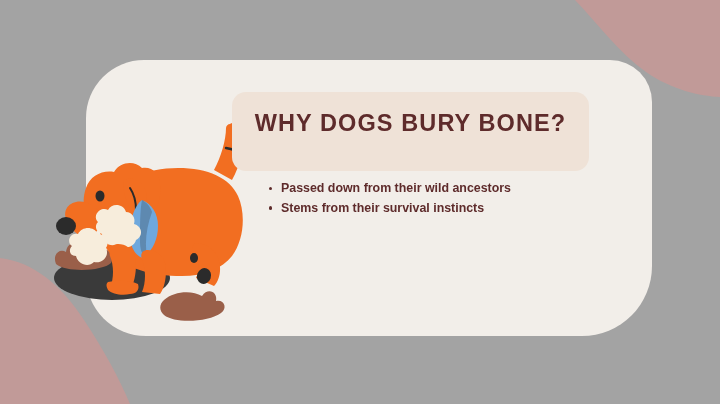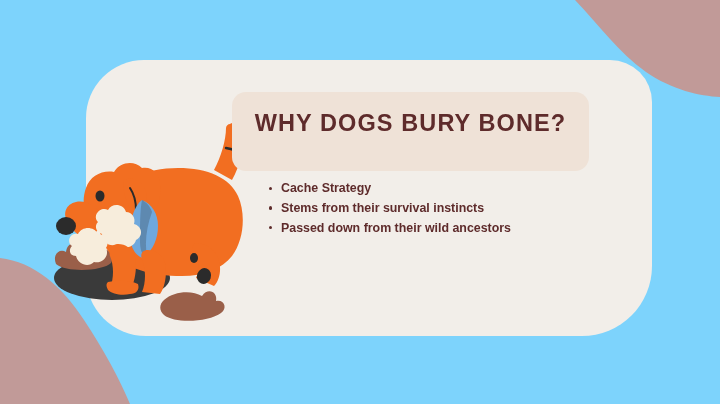--- a/index.html
+++ b/index.html
@@ -8,21 +8,21 @@
     background: #ffffff;
   }
   body {
     font-family: "Liberation Sans", sans-serif;
   }
   #slide {
     position: relative;
     width: 720px;
     height: 404px;
     overflow: hidden;
-    background: #7dd3fc;
+    background: #a3a3a3;
   }
   .blob-layer {
     position: absolute;
     inset: 0;
     width: 720px;
     height: 404px;
     pointer-events: none;
   }
   .card {
     position: absolute;
@@ -134,18 +134,17 @@
 
     <path d="M74 126 c10 0 18 8 18 20 c0 10 -2 20 -6 26 l-20 -2 c4 -10 4 -22 0 -32 c-2 -6 2 -12 8 -12 Z" fill="#F26E21"></path>
     <path d="M64 164 c10 -2 22 -2 30 2 c2 6 -2 10 -8 10 c-8 2 -18 0 -22 -4 c-2 -4 -2 -6 0 -8 Z" fill="#F26E21"></path>
     <path d="M104 132 c10 0 18 8 18 20 c0 10 -2 18 -6 24 l-18 -2 c4 -10 4 -22 0 -32 c-2 -6 0 -10 6 -10 Z" fill="#F26E21"></path>
   </svg>
 
   <div class="title-banner"></div>
   <div class="title-text">WHY DOGS BURY BONE?</div>
 
   <ul class="bullets">
-    <li>Cache Strategy</li>
+    <li>Passed down from their wild ancestors</li>
     <li>Stems from their survival instincts</li>
-    <li>Passed down from their wild ancestors</li>
   </ul>
 
 </div>
 
 </body></html>

